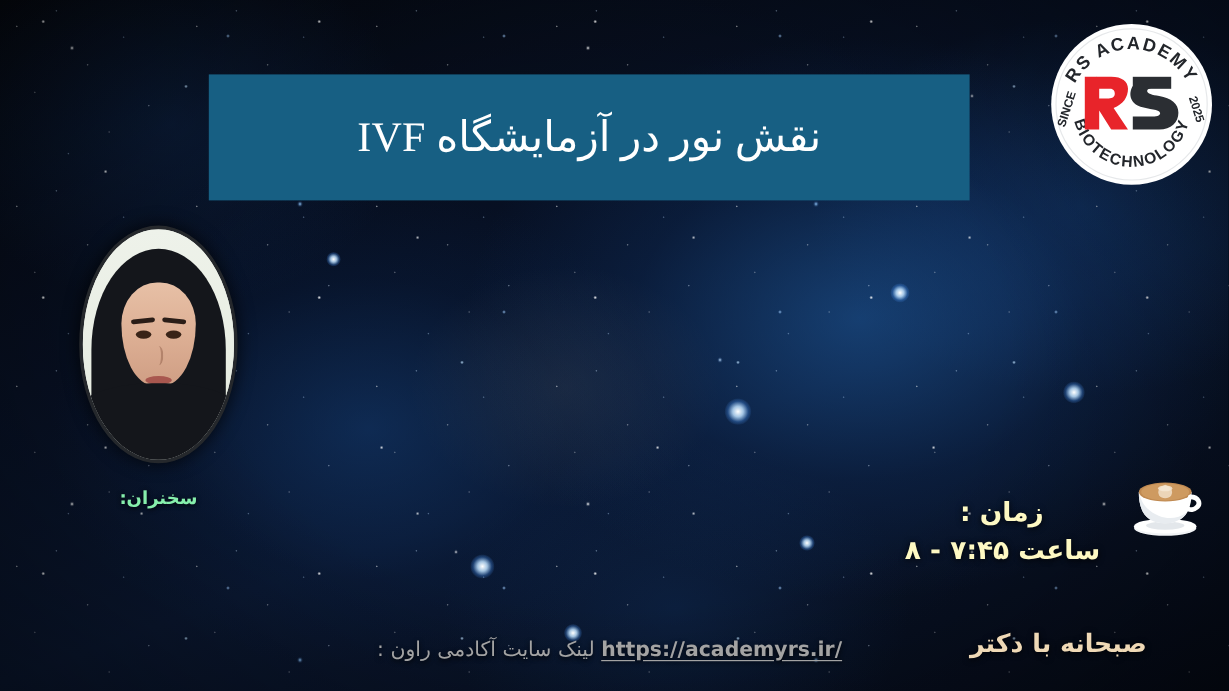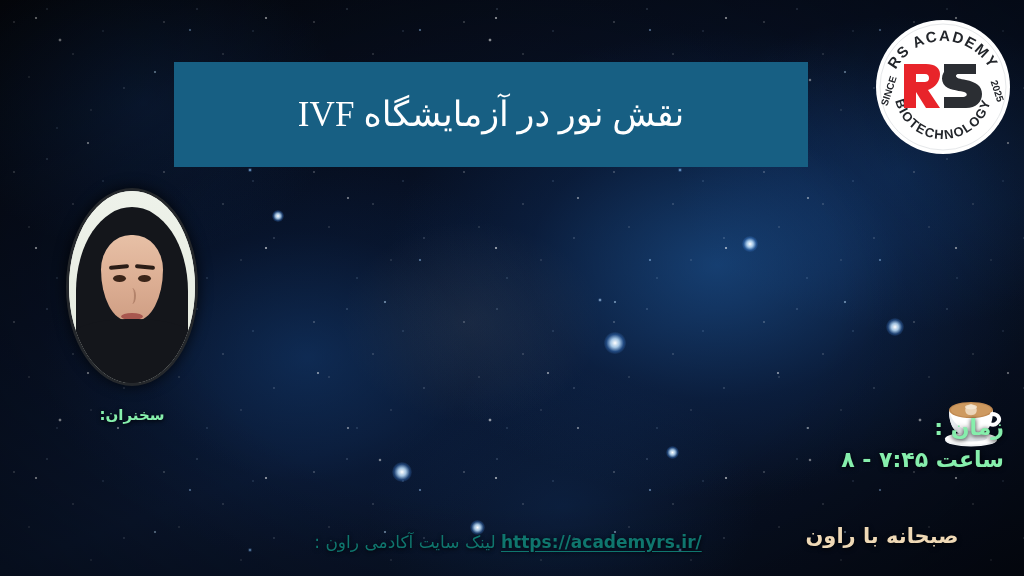--- a/index.html
+++ b/index.html
@@ -186,23 +186,23 @@
     position:absolute;
     right:8px; top:14px;
     width:146px; height:146px;
   }
 
   
   #time-block {
     position:absolute;
     right:20px; top:412px;
     width:250px;
-    text-align:right;
-    direction:rtl;
-    color:#86efac;
+    text-align:left;
+    direction:rtl;
+    color:#fef9c3;
     font-size:22px;
     font-weight:bold;
     line-height:1.45;
     text-shadow:0 1px 5px rgba(0,0,0,.9);
   }
   #time-block .ln { display:block; white-space:nowrap; }
   #time-label { padding-left:46px; }
 
   #coffee-icon {
     position:absolute;
@@ -221,21 +221,21 @@
     font-weight:bold;
     text-shadow:0 1px 5px rgba(0,0,0,.9);
   }
 
   
   #footer-link {
     position:absolute;
     left:0; right:0; top:532px;
     text-align:center;
     direction:rtl;
-    color:#0f766e;
+    color:#a3a3a3;
     font-size:17px;
     text-shadow:0 1px 4px rgba(0,0,0,.9);
   }
   #footer-link .lbl { font-weight:normal; }
   #footer-link .url {
     font-weight:bold;
     text-decoration:underline;
     text-underline-offset:3px;
     direction:ltr;
     display:inline-block;
@@ -332,20 +332,20 @@
       <ellipse cx="31" cy="11" rx="6" ry="2.4" fill="#F6E8D4" opacity=".85"></ellipse>
       <path d="M52 18 C59 18 61 24 57 27 C55 29 52 29 50 28" fill="none" stroke="#FFFFFF" stroke-width="4" stroke-linecap="round"></path>
     </svg>
   </div>
 
   <div id="time-block">
     <span class="ln" id="time-label">زمان :</span>
     <span class="ln">ساعت ۷:۴۵ - ۸</span>
   </div>
 
-  <div id="breakfast-line">صبحانه با راون</div>
+  <div id="breakfast-line">صبحانه با دکتر</div>
 
   <div id="footer-link">
     <span class="url">https://academyrs.ir/</span>
     <span class="lbl">لینک سایت آکادمی راون :</span>
   </div>
 
 </div>
 
 </body></html>

